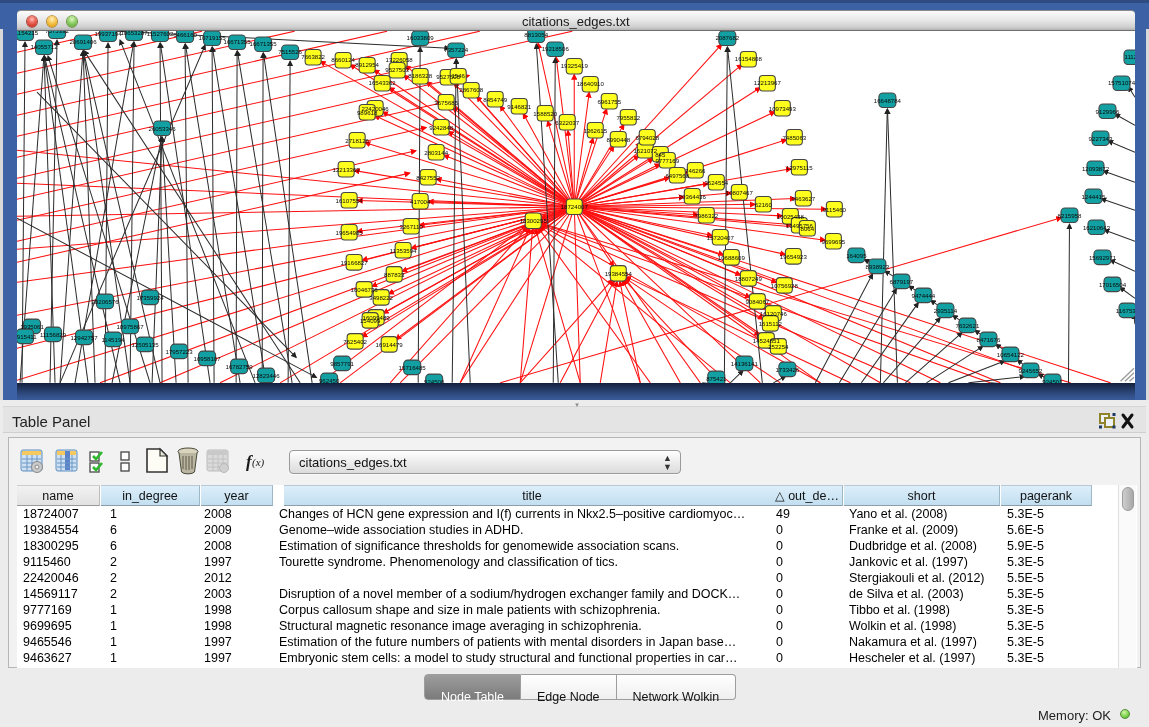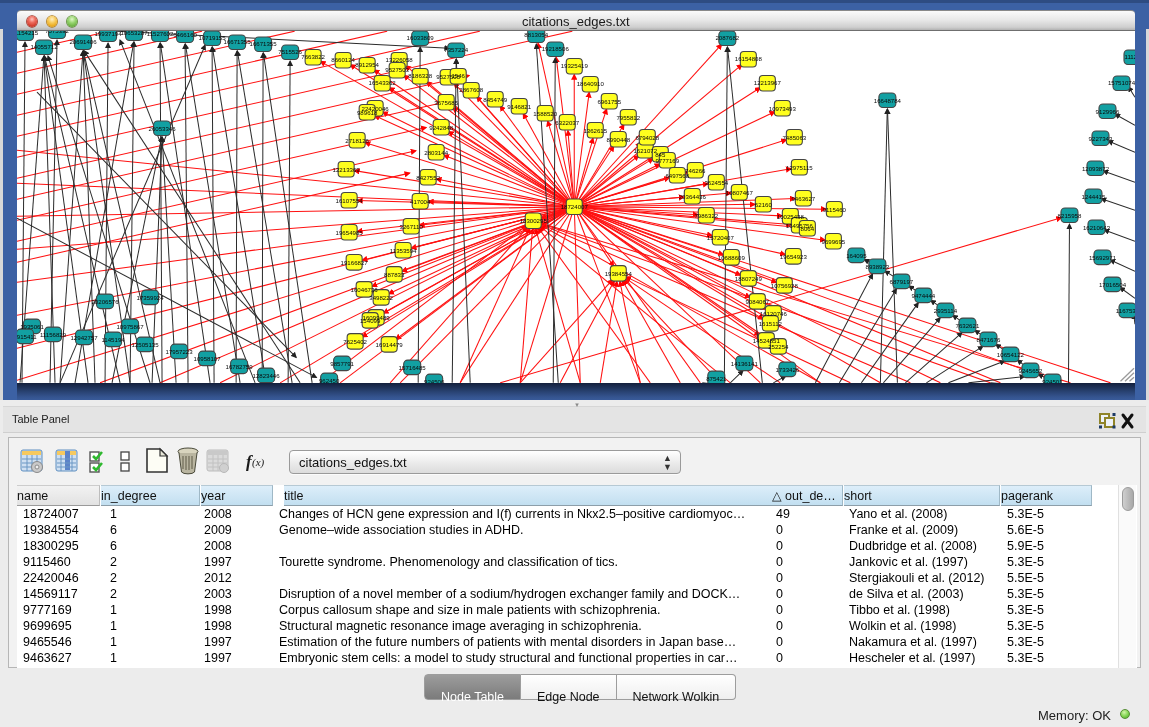--- a/index.html
+++ b/index.html
@@ -11,30 +11,30 @@
 #tbar .title{position:absolute;left:0;right:0;top:3px;text-align:center;font-size:13px;color:#1a1a1a}
 .light{position:absolute;top:5.5px;width:10.5px;height:10.5px;border-radius:50%}
 #lr{left:10.3px;background:radial-gradient(circle at 50% 30%,#ffc5c0 0%,#ee6d5f 35%,#d03a2b 75%,#a72315);box-shadow:0 0 0 .8px #9d2f22}
 #ly{left:30.3px;background:radial-gradient(circle at 50% 30%,#ffefc3 0%,#f7ca59 40%,#e9a81b 75%,#c98b1a);box-shadow:0 0 0 .8px #ad7816}
 #lg{left:50.3px;background:radial-gradient(circle at 50% 30%,#e0f7c8 0%,#96d46e 40%,#67ad3d 80%,#4c8a28);box-shadow:0 0 0 .8px #57862f}
 #canvas{position:absolute;left:.5px;top:21.5px;width:1117.5px;height:351.5px;background:#fff;overflow:hidden}
 #shadow{position:absolute;left:0;top:373px;width:1118.5px;height:20px;background:linear-gradient(#14203c,#27406e 40%,#35548f 70%,#3c61a4)}
 
 #panel{position:absolute;left:0;top:400px;width:1149px;height:327px;background:#ececec}
 #phead{position:absolute;left:3px;top:6px;width:1143px;height:27px;background:#e4e4e4;border-top:1px solid #d6d6d6;border-bottom:1px solid #cfcfcf}
-#phead .t{position:absolute;left:9px;top:6px;font-size:11px;color:#222}
+#phead .t{position:absolute;left:9px;top:6px;font-size:15px;color:#222}
 #grip{position:absolute;left:563px;top:-4px;width:22px;height:5px;color:#8a8a8a;font-size:7px;text-align:center;line-height:4px}
 #pbox{position:absolute;left:8px;top:37px;width:1133px;height:231px;border:1px solid #b6b6b6;background:#f2f2f2}
 #toolbar{position:absolute;left:0;top:0;width:100%;height:36px}
 #combo{position:absolute;left:280px;top:12px;width:392px;height:24px;border:1px solid #9a9a9a;border-radius:4px;background:linear-gradient(#fff,#e9e9e9 60%,#dcdcdc);box-shadow:0 1px 0 rgba(255,255,255,.7)}
 #combo .ct{position:absolute;left:9px;top:3.5px;font-size:13px;color:#111}
 #combo .ar{position:absolute;right:8px;top:3px;font-size:9px;color:#333;line-height:9px}
 #tblwrap{position:absolute;left:8px;top:47px;width:1120px;height:183px;background:#fff}
 #thead{position:absolute;left:0;top:0;height:22px;width:1120px;font-size:12.5px;color:#111}
-#thead .h{position:absolute;top:0;height:21px;border-right:1px solid #9fb8c6;border-top:1px solid #b6c9d4;border-bottom:1px solid #8d9ea9;background:linear-gradient(#ddeefa,#c2dff0);line-height:20px}
+#thead .h{position:absolute;top:0;height:21px;border-right:1px solid #9fb8c6;border-top:1px solid #b6c9d4;border-bottom:1px solid #8d9ea9;background:linear-gradient(#ddeefa,#c2dff0);text-align:center;line-height:20px}
 #thead .h0{background:linear-gradient(#f2f2f2,#e2e2e2);border-right:1px solid #bdbdbd;border-top:1px solid #ccc;border-bottom:1px solid #9a9a9a}
 #rows{position:absolute;left:0;top:22px;font-size:12.5px;color:#000}
 .tr{position:relative;height:16px;width:1120px;line-height:15px;white-space:nowrap}
 .tr div{position:absolute;top:0;overflow:hidden}
 .c0{left:6px;width:84px}.c1{left:93px;width:88px}.c2{left:187px;width:68px}
 .c3{left:262px;width:492px}.c4{left:759px;width:64px}.c5{left:832px;width:150px}.c6{left:990px;width:86px}
 #vscroll{position:absolute;left:1101px;top:0;width:18px;height:183px;background:#fafafa;border-left:1px solid #e0e0e0}
 #vthumb{position:absolute;left:2.5px;top:2px;width:12px;height:24px;border-radius:7px;background:linear-gradient(90deg,#cfcfcf,#a8a8a8);border:1px solid #9b9b9b}
 #tabs{position:absolute;left:424px;top:274px;height:21px;font-size:12.5px}
 .tab{float:left;height:21px;line-height:20px;padding:12px 16px;background:linear-gradient(#fff,#efefef);border:1px solid #9d9d9d;border-left:none;color:#111}
@@ -656,20 +656,21 @@
             <div class="c2">2009</div>
             <div class="c3">Genome–wide association studies in ADHD.</div>
             <div class="c4">0</div>
             <div class="c5">Franke et al. (2009)</div>
             <div class="c6">5.6E-5</div>
           </div>
 <div class="tr">
             <div class="c0">18300295</div>
             <div class="c1">6</div>
             <div class="c2">2008</div>
+            <div class="c3">Estimation of significance thresholds for genomewide association scans.</div>
             <div class="c4">0</div>
             <div class="c5">Dudbridge et al. (2008)</div>
             <div class="c6">5.9E-5</div>
           </div>
 <div class="tr">
             <div class="c0">9115460</div>
             <div class="c1">2</div>
             <div class="c2">1997</div>
             <div class="c3">Tourette syndrome. Phenomenology and classification of tics.</div>
             <div class="c4">0</div>

